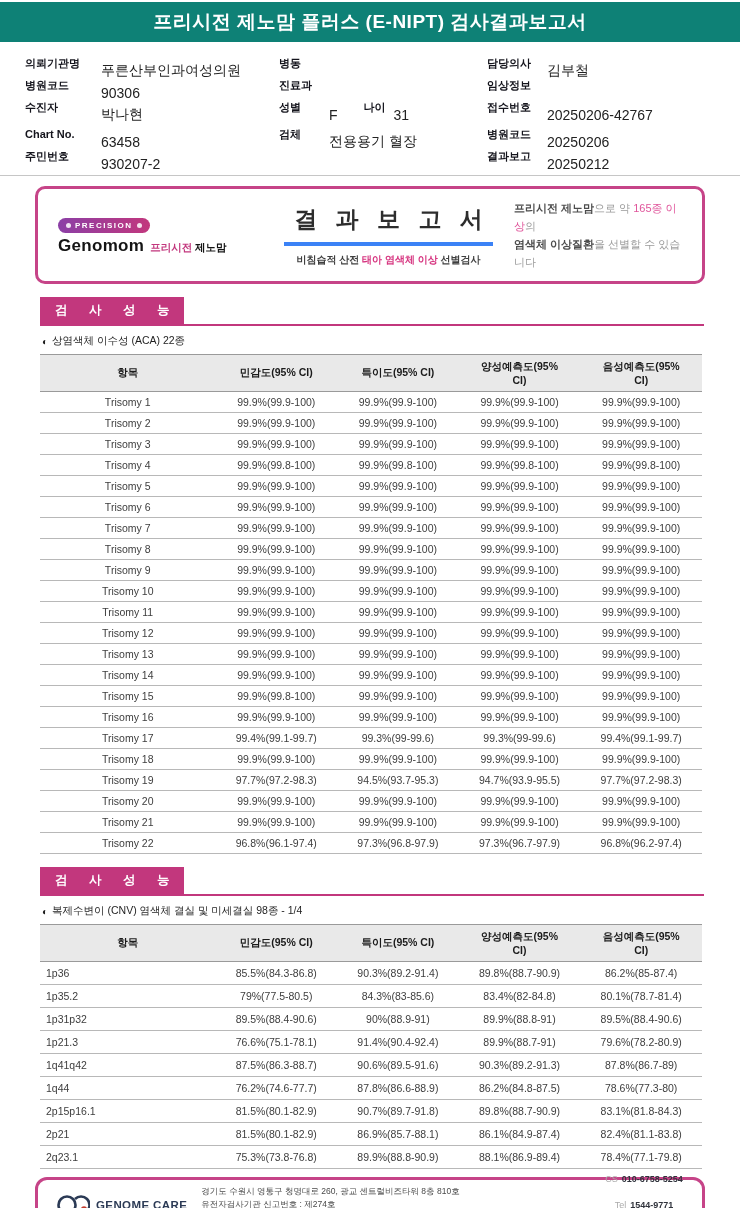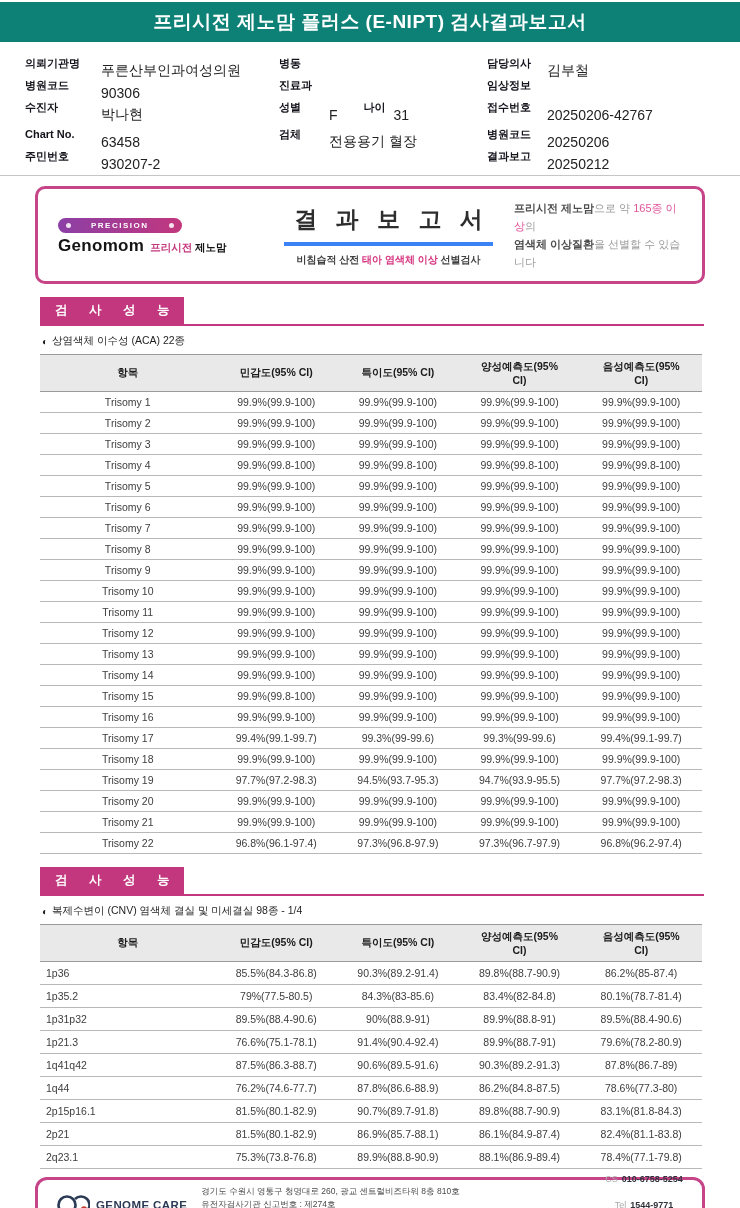--- a/index.html
+++ b/index.html
@@ -23,21 +23,21 @@
   .c1 .ilabel { width:76px; }
   .c2 .ilabel { width:50px; }
   .c3 .ilabel { width:60px; }
   .ival { font-size:14px; color:#222;margin-top:16px; }
   .ilabel.inline2 { width:auto; margin-left:26px; margin-right:8px; }
 
   
   .banner { margin:10px 35px 0 35px; height:98px; border:3px solid #C64488; border-radius:10px;
     display:flex; align-items:center; padding:0 20px; background:#fff; }
   .brand-block { width:205px; }
-  .pill { display:inline-flex; align-items:center; gap:20px;
+  .pill { display:inline-flex; align-items:center; gap:4px;
     background:linear-gradient(90deg,#8B3FA6,#C2377D); color:#fff; border-radius:9px;
     font-size:8px; font-weight:bold; letter-spacing:1.5px; padding:3px 8px; }
   .pill .dot { width:5px; height:5px; border-radius:50%; background:#fff; opacity:.85; }
   .brand-line { margin-top:3px; display:flex; align-items:baseline; gap:6px; }
   .brand-en { font-size:17px; font-weight:800; color:#141414; letter-spacing:0.3px; }
   .brand-kr { font-size:10.5px; font-weight:bold; }
   .brand-kr .accent { color:#C2377D; }
   .brand-kr .dark { color:#141414; }
   .banner-center { flex:1; text-align:center; }
   .banner-title { display:inline-block; font-size:23px; font-weight:bold; color:#2d2d2d;

